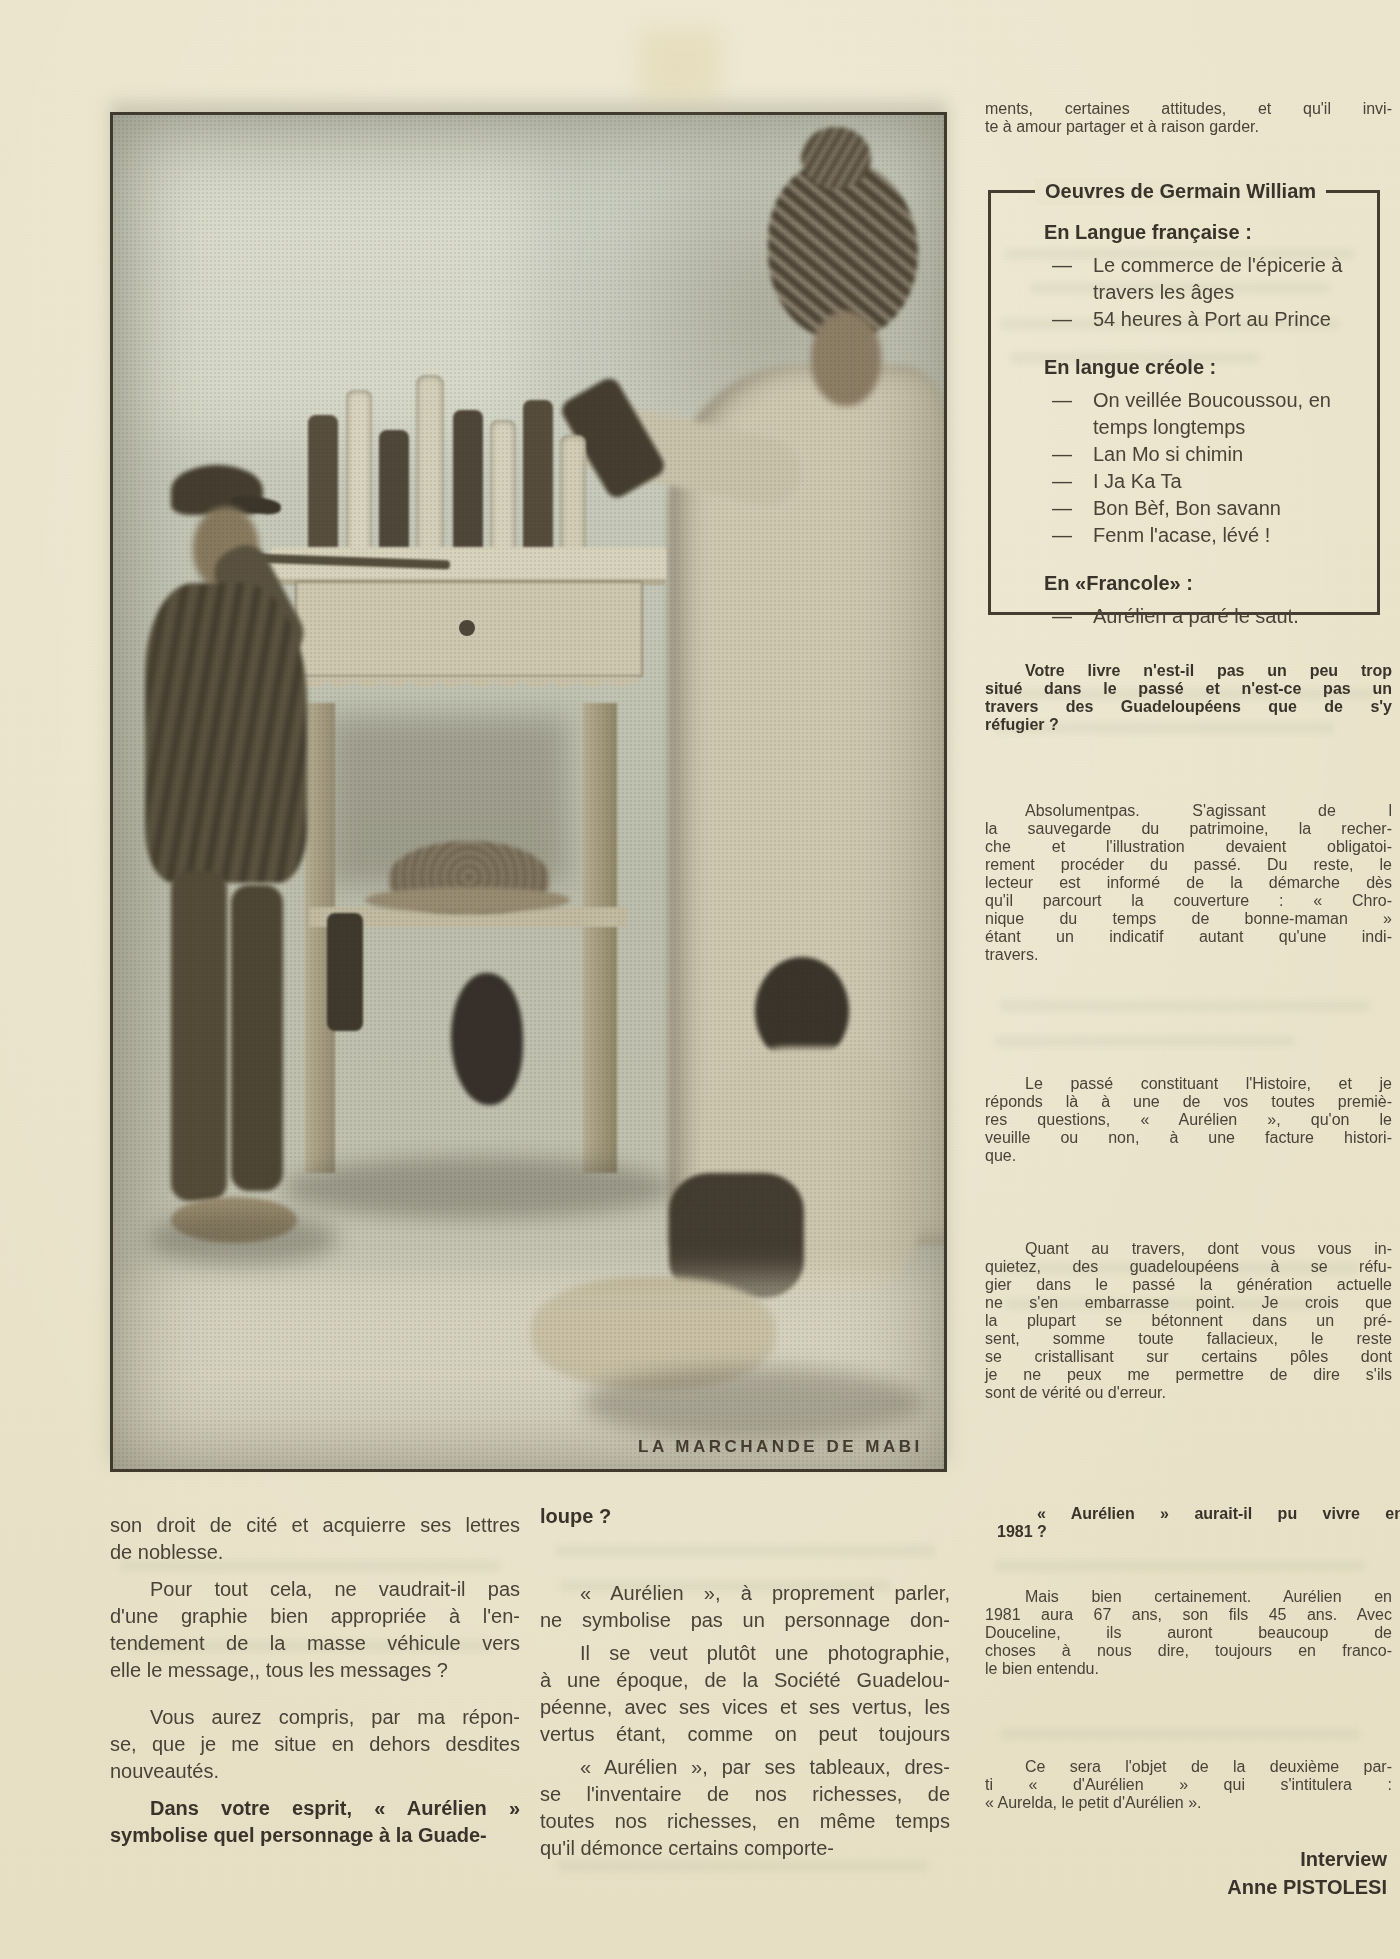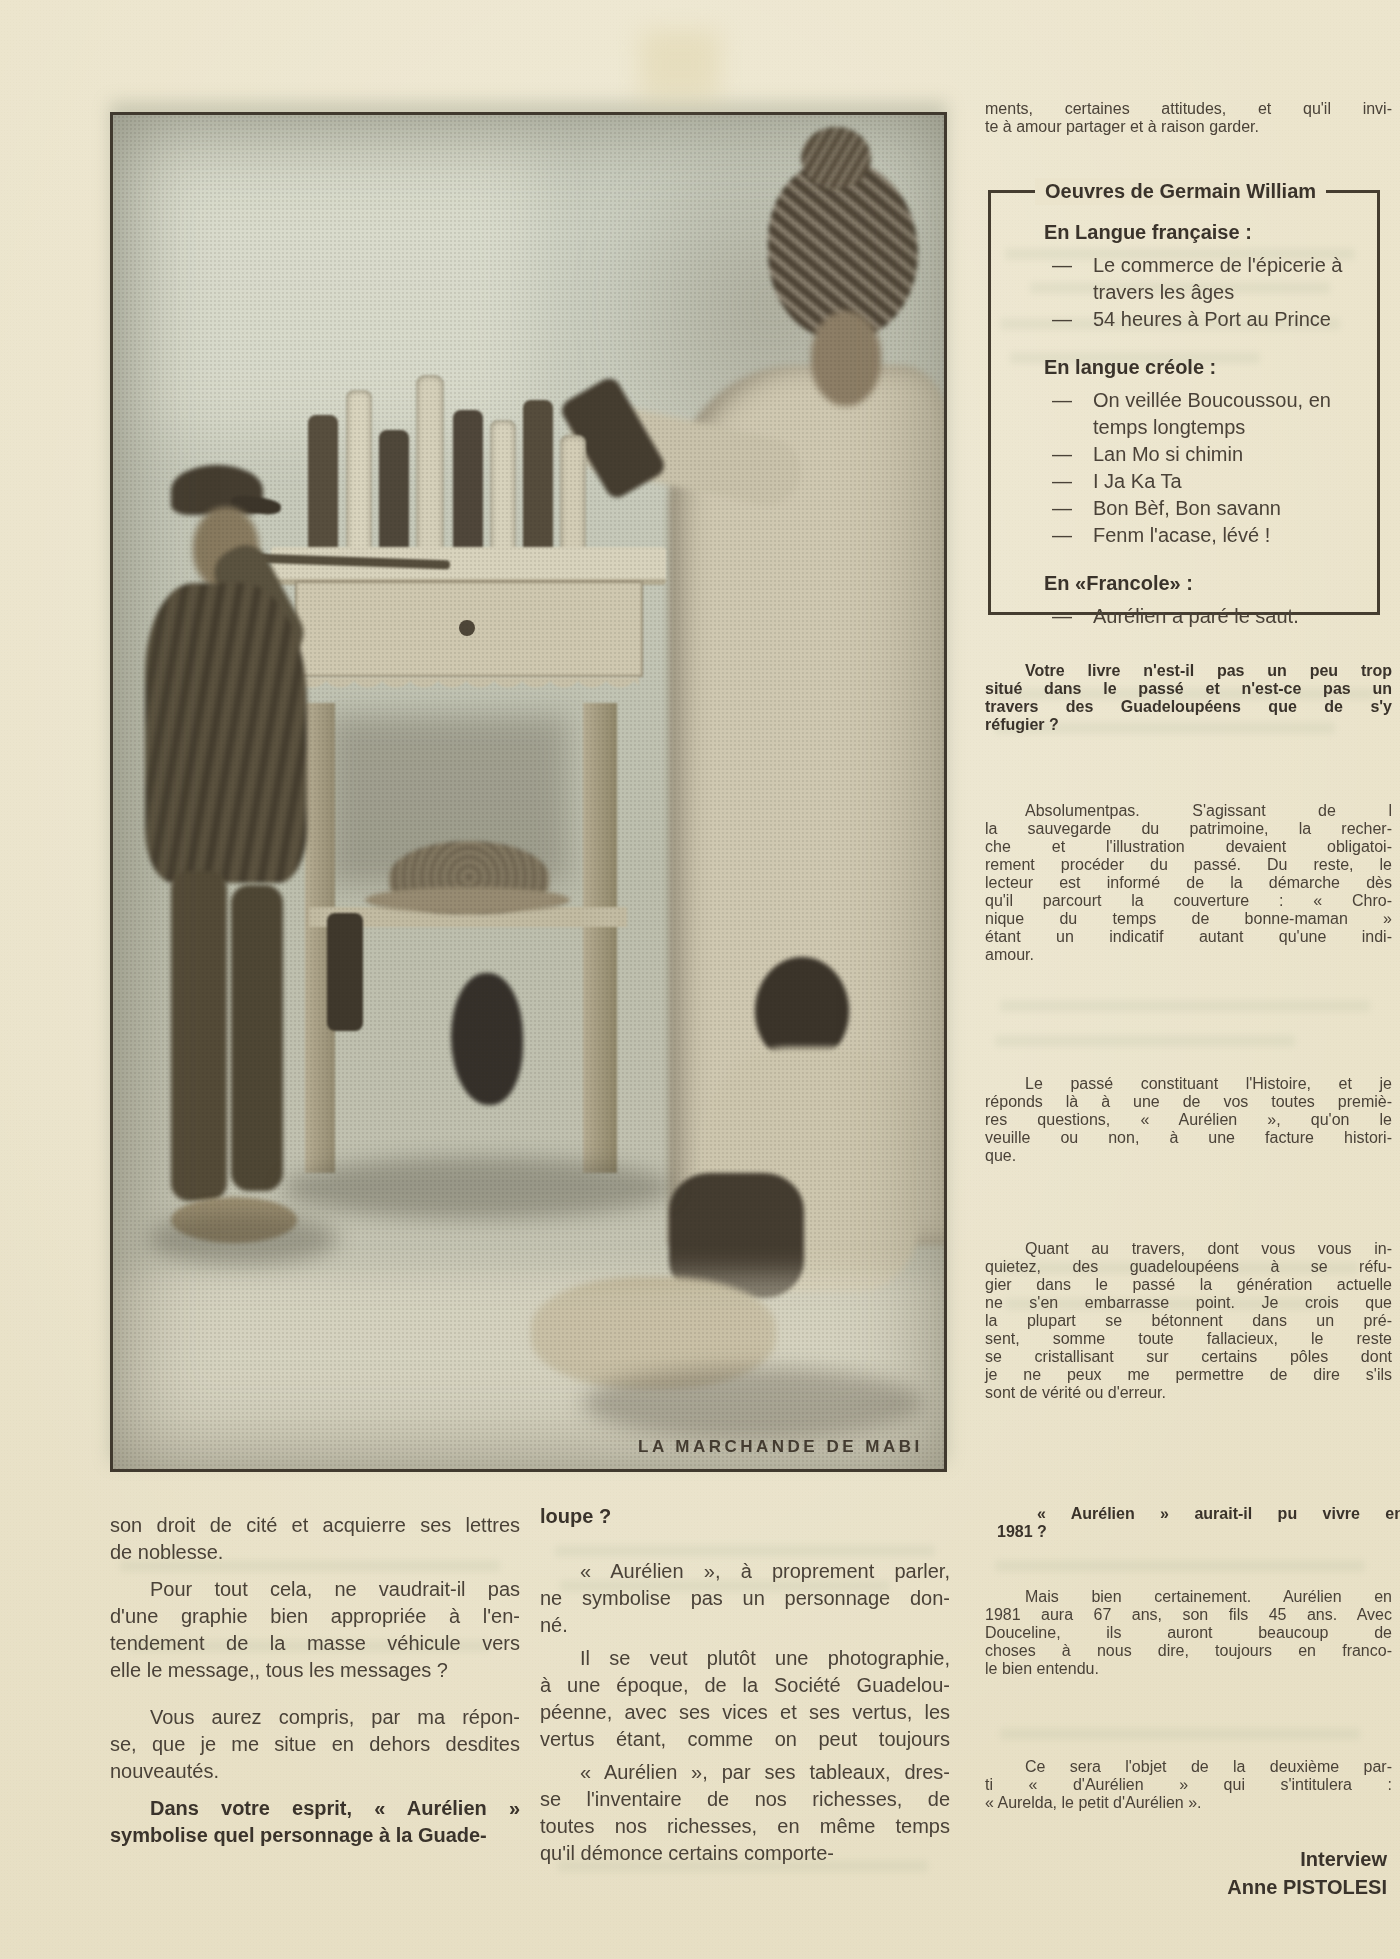--- a/index.html
+++ b/index.html
@@ -205,21 +205,21 @@
     </div>
   <div class="para indent" style="left:985px;top:802px;">
       <div class="tline">Absolumentpas. S'agissant de l</div>
       <div class="tline">la sauvegarde du patrimoine, la recher-</div>
       <div class="tline">che et l'illustration devaient obligatoi-</div>
       <div class="tline">rement procéder du passé. Du reste, le</div>
       <div class="tline">lecteur est informé de la démarche dès</div>
       <div class="tline">qu'il parcourt la couverture : « Chro-</div>
       <div class="tline">nique du temps de bonne-maman »</div>
       <div class="tline">étant un indicatif autant qu'une indi-</div>
-      <div class="tline last">amour.</div>
+      <div class="tline last">travers.</div>
     </div>
   <div class="para indent" style="left:985px;top:1075px;">
       <div class="tline">Le passé constituant l'Histoire, et je</div>
       <div class="tline">réponds là à une de vos toutes premiè-</div>
       <div class="tline">res questions, « Aurélien », qu'on le</div>
       <div class="tline">veuille ou non, à une facture histori-</div>
       <div class="tline last">que.</div>
     </div>
   <div class="para indent" style="left:985px;top:1240px;">
       <div class="tline">Quant au travers, dont vous vous in-</div>
@@ -275,24 +275,23 @@
     <div class="para indent bold" style="position:static;width:410px;margin-top:10px;">
         <div class="tline">Dans votre esprit, « Aurélien »</div>
         <div class="tline last">symbolise quel personnage à la Guade-</div>
       </div>
   </div>
 
   <div class="col" style="left:540px;top:1503px;width:410px;">
     <div class="para bold" style="position:static;width:410px;">
         <div class="tline last">loupe ?</div>
       </div>
-    <div class="para indent" style="position:static;width:410px;margin-top:28px;">
+    <div class="para indent" style="position:static;width:410px;margin-top:50px;">
         <div class="tline">« Aurélien », à proprement parler,</div>
         <div class="tline">ne symbolise pas un personnage don-</div>
-        <div class="tline last">né.</div>
       </div>
     <div class="para indent" style="position:static;width:410px;margin-top:6px;">
         <div class="tline">Il se veut plutôt une photographie,</div>
         <div class="tline">à une époque, de la Société Guadelou-</div>
         <div class="tline">péenne, avec ses vices et ses vertus, les</div>
         <div class="tline">vertus étant, comme on peut toujours</div>
       </div>
     <div class="para indent" style="position:static;width:410px;margin-top:6px;">
         <div class="tline">« Aurélien », par ses tableaux, dres-</div>
         <div class="tline">se l'inventaire de nos richesses, de</div>

